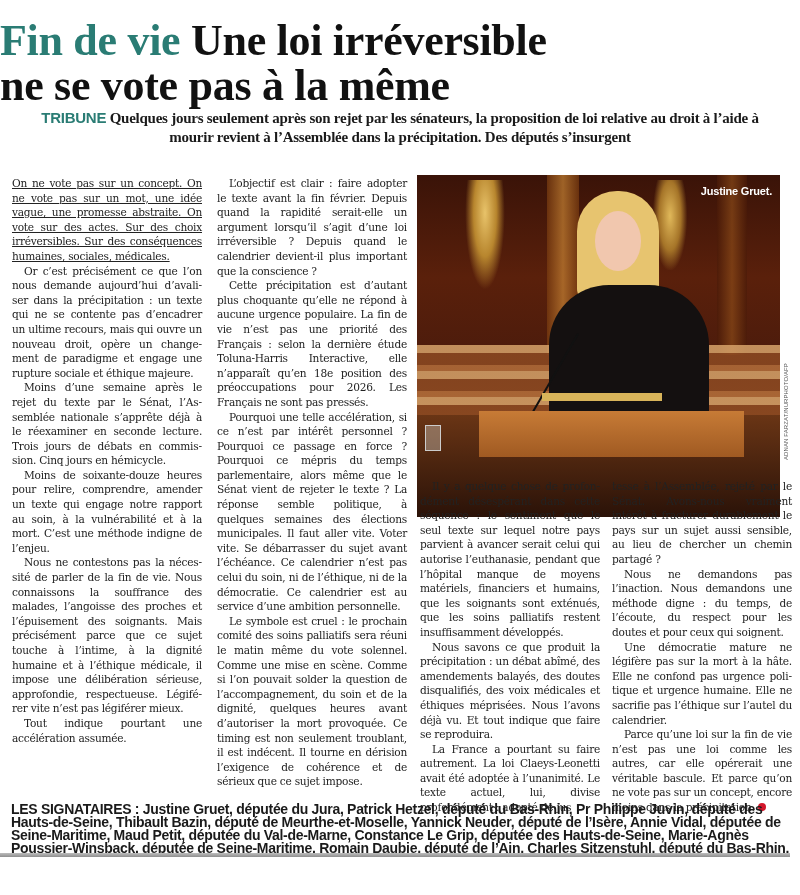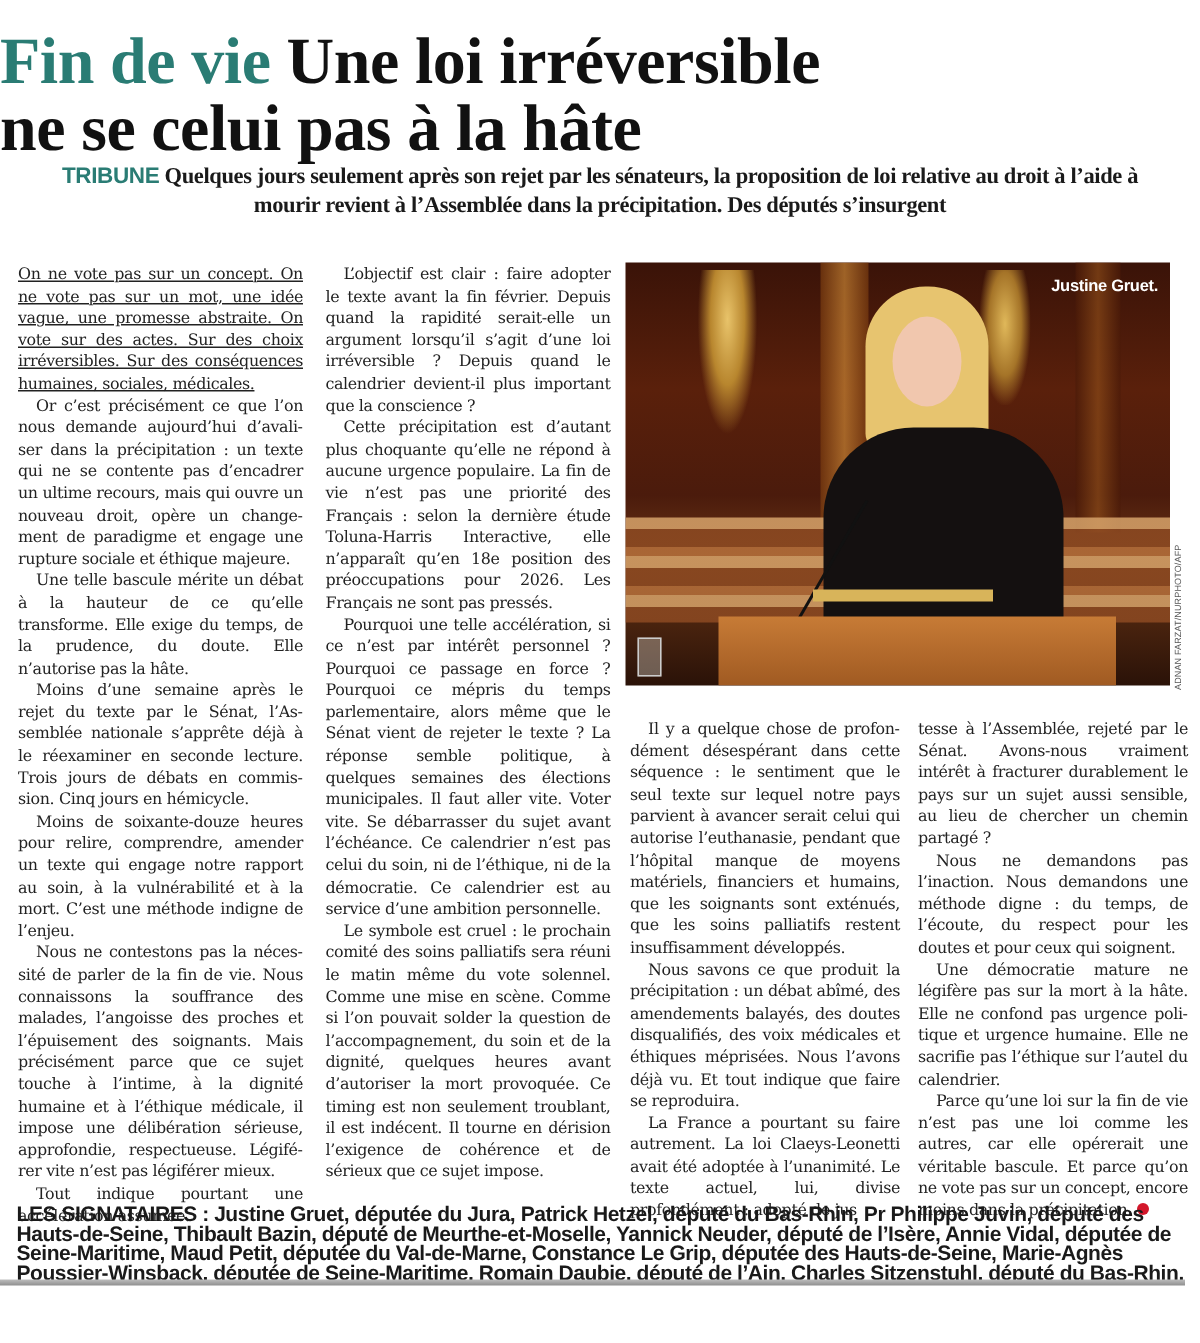--- a/index.html
+++ b/index.html
@@ -29,21 +29,21 @@
     .col p.first { text-indent: 0; text-decoration: underline; }
     .col p.cont { text-indent: 0; }
     #col1 { left: 12px; top: 176px; width: 190px; }
     #col2 { left: 217px; top: 176px; width: 190px; }
     #col3 { left: 420px; top: 479px; width: 180px; }
     #col4 { left: 612px; top: 479px; width: 180px; }
 
     .end-dot { display: inline-block; width: 8px; height: 8px; border-radius: 50%; background: #d3172b; margin-left: 3px; vertical-align: 0; }
 
     .photo {
-      position: absolute; left: 417px; top: 175px; width: 363px; height: 282px;
+      position: absolute; left: 417px; top: 175px; width: 363px; height: 342px;
       background: linear-gradient(180deg, #3a1308 0%, #5a200b 30%, #4b1b0c 55%, #6a3515 70%, #2a1208 100%);
       overflow: hidden;
     }
     .photo .pillar-l { position:absolute; left:130px; top:0; width:32px; height:180px; background: linear-gradient(90deg,#7a3c10,#c88434,#7a3c10); opacity:.7; }
     .photo .pillar-r { position:absolute; left:300px; top:0; width:30px; height:180px; background: linear-gradient(90deg,#4a1a08,#8a4a18,#4a1a08); opacity:.7; }
     .photo .laurel { position:absolute; left:48px; top:5px; width:40px; height:110px;
       background: radial-gradient(ellipse at 50% 30%, #e8c36a 0%, #b8862e 40%, transparent 70%); }
     .photo .palm { position:absolute; left:236px; top:5px; width:34px; height:90px;
       background: radial-gradient(ellipse at 50% 40%, #e0b85a 0%, #a57428 45%, transparent 72%); }
     .photo .steps { position:absolute; left:0; top:170px; width:363px; height:70px;
@@ -73,31 +73,30 @@
     .rule {
       position: absolute; left: 0; top: 853px; width: 790px; height: 4px;
       background: linear-gradient(180deg,#bdbdbd,#8f8f8f);
     }
   </style>
 </head>
 <body>
 
 <h1 class="headline">
   <span class="kicker">Fin de vie</span><span> Une loi irréversible</span><br>
-  <span>ne se celui pas à la hâte</span>
+  <span>ne se vote pas à la même</span>
 </h1>
 
 <div class="standfirst">
   <span class="tag">TRIBUNE</span><span> Quelques jours seulement après son rejet par les sénateurs, la proposition de loi relative au droit à l’aide à mourir revient à l’Assemblée dans la précipitation. Des députés s’insurgent</span>
 </div>
 
 <div class="col" id="col1">
   <p class="first">On ne vote pas sur un concept. On ne vote pas sur un mot, une idée vague, une promesse abs­traite. On vote sur des actes. Sur des choix irréversibles. Sur des conséquences humaines, sociales, médicales.</p>
   <p>Or c’est précisément ce que l’on nous demande aujourd’hui d’avali­ser dans la précipitation : un texte qui ne se contente pas d’encadrer un ultime recours, mais qui ouvre un nouveau droit, opère un change­ment de paradigme et engage une rupture sociale et éthique majeure.</p>
-  <p>Une telle bascule mérite un débat à la hauteur de ce qu’elle transforme. Elle exige du temps, de la prudence, du doute. Elle n’autorise pas la hâte.</p>
   <p>Moins d’une semaine après le rejet du texte par le Sénat, l’As­semblée nationale s’apprête déjà à le réexaminer en seconde lecture. Trois jours de débats en commis­sion. Cinq jours en hémicycle.</p>
   <p>Moins de soixante-douze heures pour relire, comprendre, amender un texte qui engage notre rapport au soin, à la vul­nérabilité et à la mort. C’est une méthode indigne de l’enjeu.</p>
   <p>Nous ne contestons pas la néces­sité de parler de la fin de vie. Nous connaissons la souffrance des malades, l’angoisse des proches et l’épuisement des soignants. Mais précisément parce que ce sujet touche à l’intime, à la dignité humaine et à l’éthique médicale, il impose une délibération sérieuse, approfondie, respectueuse. Légifé­rer vite n’est pas légiférer mieux.</p>
   <p>Tout indique pourtant une accélération assumée.</p>
 </div>
 
 <div class="col" id="col2">
   <p>L’objectif est clair : faire adopter le texte avant la fin février. Depuis quand la rapidité serait-elle un argument lorsqu’il s’agit d’une loi irréversible ? Depuis quand le calendrier devient-il plus impor­tant que la conscience ?</p>
   <p>Cette précipitation est d’au­tant plus choquante qu’elle ne répond à aucune urgence popu­laire. La fin de vie n’est pas une priorité des Français : selon la dernière étude Toluna-Harris Interactive, elle n’apparaît qu’en 18e position des préoccupations pour 2026. Les Français ne sont pas pressés.</p>
   <p>Pourquoi une telle accéléra­tion, si ce n’est par intérêt per­sonnel ? Pourquoi ce passage en force ? Pourquoi ce mépris du temps parlementaire, alors même que le Sénat vient de rejeter le texte ? La réponse semble poli­tique, à quelques semaines des élections municipales. Il faut aller vite. Voter vite. Se débarrasser du sujet avant l’échéance. Ce calen­drier n’est pas celui du soin, ni de l’éthique, ni de la démocratie. Ce calendrier est au service d’une ambition personnelle.</p>

